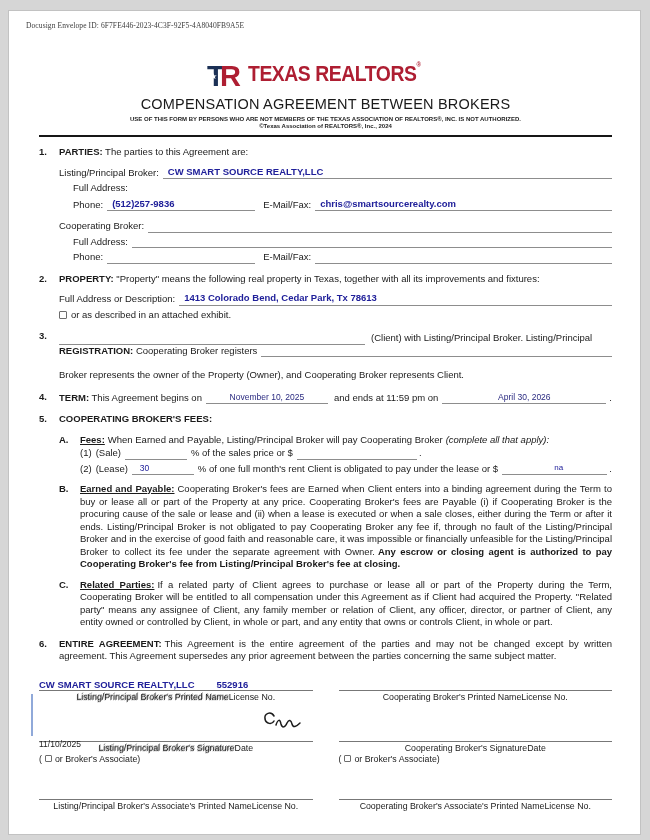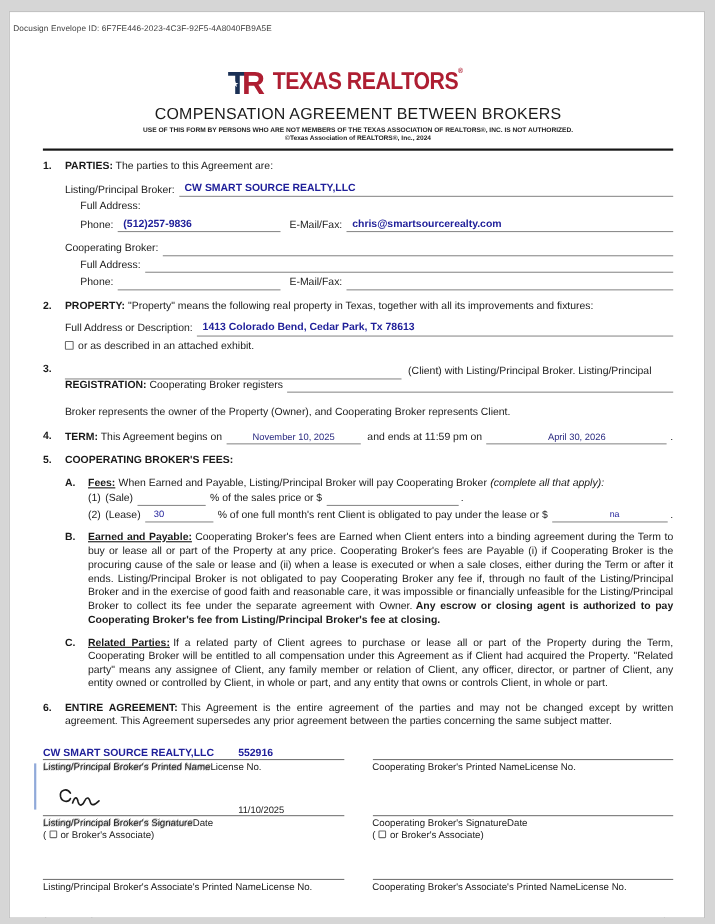--- a/index.html
+++ b/index.html
@@ -3,21 +3,21 @@
 <meta charset="utf-8">
 <style>
   * { margin:0; padding:0; box-sizing:border-box; }
   html,body { width:650px; height:840px; }
   body { background:#d6d6d6; font-family:"Liberation Sans", sans-serif; color:#1a1a1a; }
   .page {
     position:absolute; left:8px; top:10px; width:633px; height:825px;
     background:#ffffff; border:1px solid #c2c2c2; overflow:hidden;
   }
   .inner { padding:8px 28px 0 30px; }
-  .envelope { font-size:7.5px; color:#3c3c3c; padding:10px 0 0 3px; letter-spacing:.1px; }
+  .envelope { font-size:7.5px; color:#3c3c3c; padding:10px 0 0 17px; letter-spacing:.1px;font-family:Liberation Serif, serif; }
 
   
   .logo-row { margin-top:22px; display:flex; justify-content:center; align-items:center; gap:7px; }
   .monogram { position:relative; width:34px; height:27px; }
   .monogram .t { position:absolute; left:0; top:0; font-size:29px; font-weight:800; color:var(--brand-navy,#1b3055); letter-spacing:-2px; }
   .monogram .r { position:absolute; left:13px; top:0; font-size:29px; font-weight:800; color:var(--brand-red,#ae1e32); }
   .monogram .star { position:absolute; left:3px; top:12px; font-size:8px; color:#ffffff; z-index:2; }
   .brand-text { font-size:22px; font-weight:800; color:var(--brand-red,#ae1e32); letter-spacing:-.5px; transform:scaleX(.88); transform-origin:left center; white-space:nowrap; }
   .brand-reg { font-size:7px; vertical-align:top; color:var(--brand-red,#ae1e32); }
 
@@ -46,22 +46,22 @@
   .ul { text-decoration:underline; }
   .sp { margin-right:3px; }
   .center-fill { text-align:center; font-size:8.5px; color:#2a2a80; }
 
   
   .sig-grid { display:flex; gap:26px; margin-top:14px; font-size:9px; }
   .sig-col { flex:1; min-width:0; }
   .sig-above { display:flex; align-items:flex-end; border-bottom:1px solid #777; min-height:14px; }
   .sig-above .name { flex:1; font-weight:bold; color:var(--fill-blue,#20209a); font-size:9.5px; white-space:nowrap; overflow:hidden; }
   .sig-above .lic { width:96px; flex:none; font-weight:bold; color:var(--fill-blue,#20209a); font-size:9.5px; }
-  .sig-under { display:flex; justify-content:flex-start; font-size:8.8px; margin-top:1px; }
-  .sig-sign-area { position:relative; display:flex; align-items:flex-end; border-bottom:1px solid #777; height:32px; margin-top:8px; }
+  .sig-under { display:flex; justify-content:center; font-size:8.8px; margin-top:1px; }
+  .sig-sign-area { position:relative; display:flex; align-items:flex-start; border-bottom:1px solid #777; height:32px; margin-top:8px;flex-direction:column; }
   .scribble { flex:1; align-self:flex-end; padding-left:12px; }
   .sign-date { width:96px; flex:none; font-size:8.5px; color:#222; padding-top:3px; }
   .ds-tab { position:absolute; left:-8px; top:-16px; width:2px; height:42px; background:#90a9d9; }
   .assoc-row { display:flex; align-items:center; font-size:8.8px; margin-top:1px; }
   .assoc-row .checkbox { width:7px; height:7px; }
   .sig-blank-rule { border-bottom:1px solid #777; height:26px; margin-top:10px; }
   .smudge { text-shadow:.7px -.8px 0 rgba(110,110,110,.5), -.5px .5px 0 rgba(150,150,150,.35); }
 
   
   .footer-row { display:flex; justify-content:space-between; font-size:9px; margin-top:22px; }

